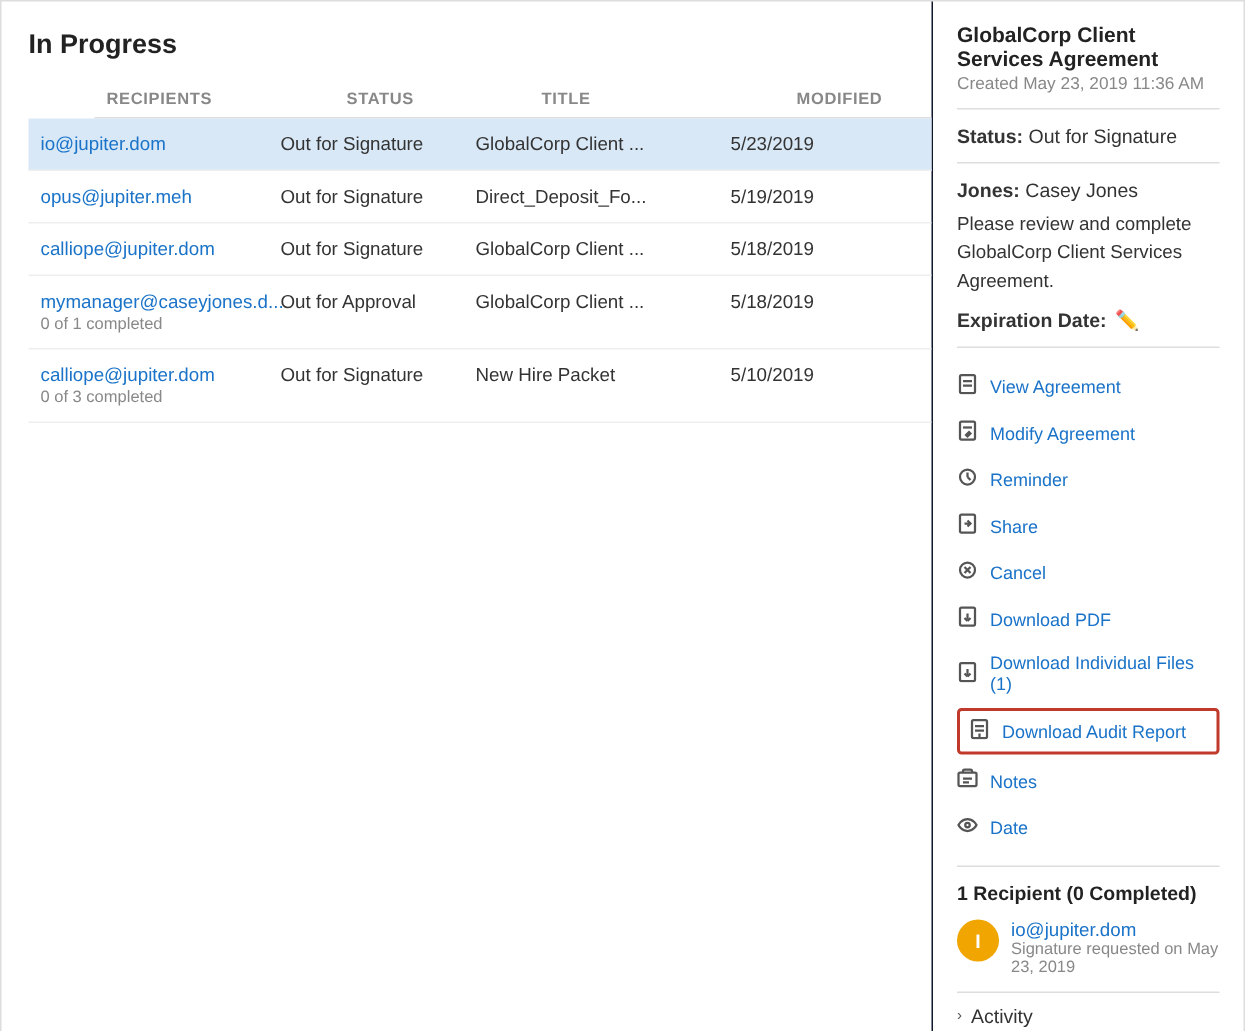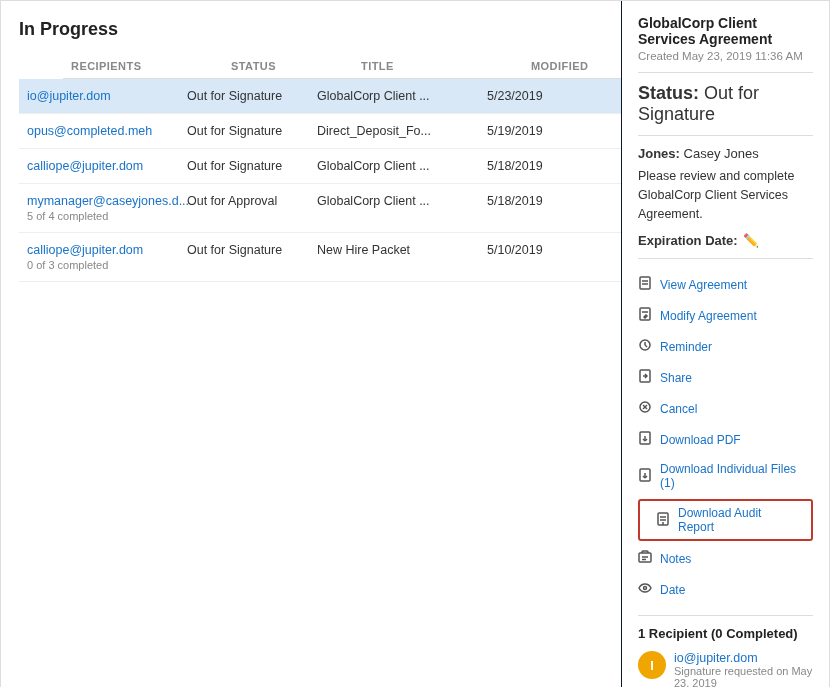--- a/index.html
+++ b/index.html
@@ -85,21 +85,21 @@
       font-weight: 600;
       color: #222;
       margin-bottom: 3px;
     }
     .created-date {
       font-size: 11.5px;
       color: #888;
       margin-bottom: 10px;
     }
     .status-line {
-      font-size: 18px;
+      font-size: 13px;
       margin-bottom: 6px;
     }
     .status-line strong {
       font-weight: 600;
     }
     .divider {
       border: none;
       border-top: 1px solid #ddd;
       margin: 10px 0;
     }
@@ -137,21 +137,21 @@
       align-items: center;
       gap: 8px;
       padding: 7px 0;
       font-size: 12px;
       color: #1a73c8;
       cursor: pointer;
       border-bottom: none;
     }
     .action-item.highlighted {
       border: 2px solid #c0392b;
-      padding: 5px 16px;
+      padding: 5px 6px;
       color: #1a73c8;
       border-radius: 3px;
       margin: 2px 0;
     }
     .action-icon {
       font-size: 14px;
       color: #555;
       flex-shrink: 0;
     }
     .recipients-section {
@@ -229,40 +229,40 @@
       <div>
         <div class="recipient">io@jupiter.dom</div>
 
       </div>
       <div class="status">Out for Signature</div>
       <div class="title">GlobalCorp Client ...</div>
       <div class="modified">5/23/2019</div>
     </div>
         <div class="table-row">
       <div>
-        <div class="recipient">opus@completed.meh</div>
+        <div class="recipient">opus@jupiter.meh</div>
 
       </div>
       <div class="status">Out for Signature</div>
       <div class="title">Direct_Deposit_Fo...</div>
       <div class="modified">5/19/2019</div>
     </div>
         <div class="table-row">
       <div>
         <div class="recipient">calliope@jupiter.dom</div>
 
       </div>
       <div class="status">Out for Signature</div>
       <div class="title">GlobalCorp Client ...</div>
       <div class="modified">5/18/2019</div>
     </div>
         <div class="table-row">
       <div>
         <div class="recipient">mymanager@caseyjones.d...</div>
-        <div class="sub-text">5 of 4 completed</div>
+        <div class="sub-text">0 of 1 completed</div>
       </div>
       <div class="status">Out for Approval</div>
       <div class="title">GlobalCorp Client ...</div>
       <div class="modified">5/18/2019</div>
     </div>
         <div class="table-row">
       <div>
         <div class="recipient">calliope@jupiter.dom</div>
         <div class="sub-text">0 of 3 completed</div>
       </div>

